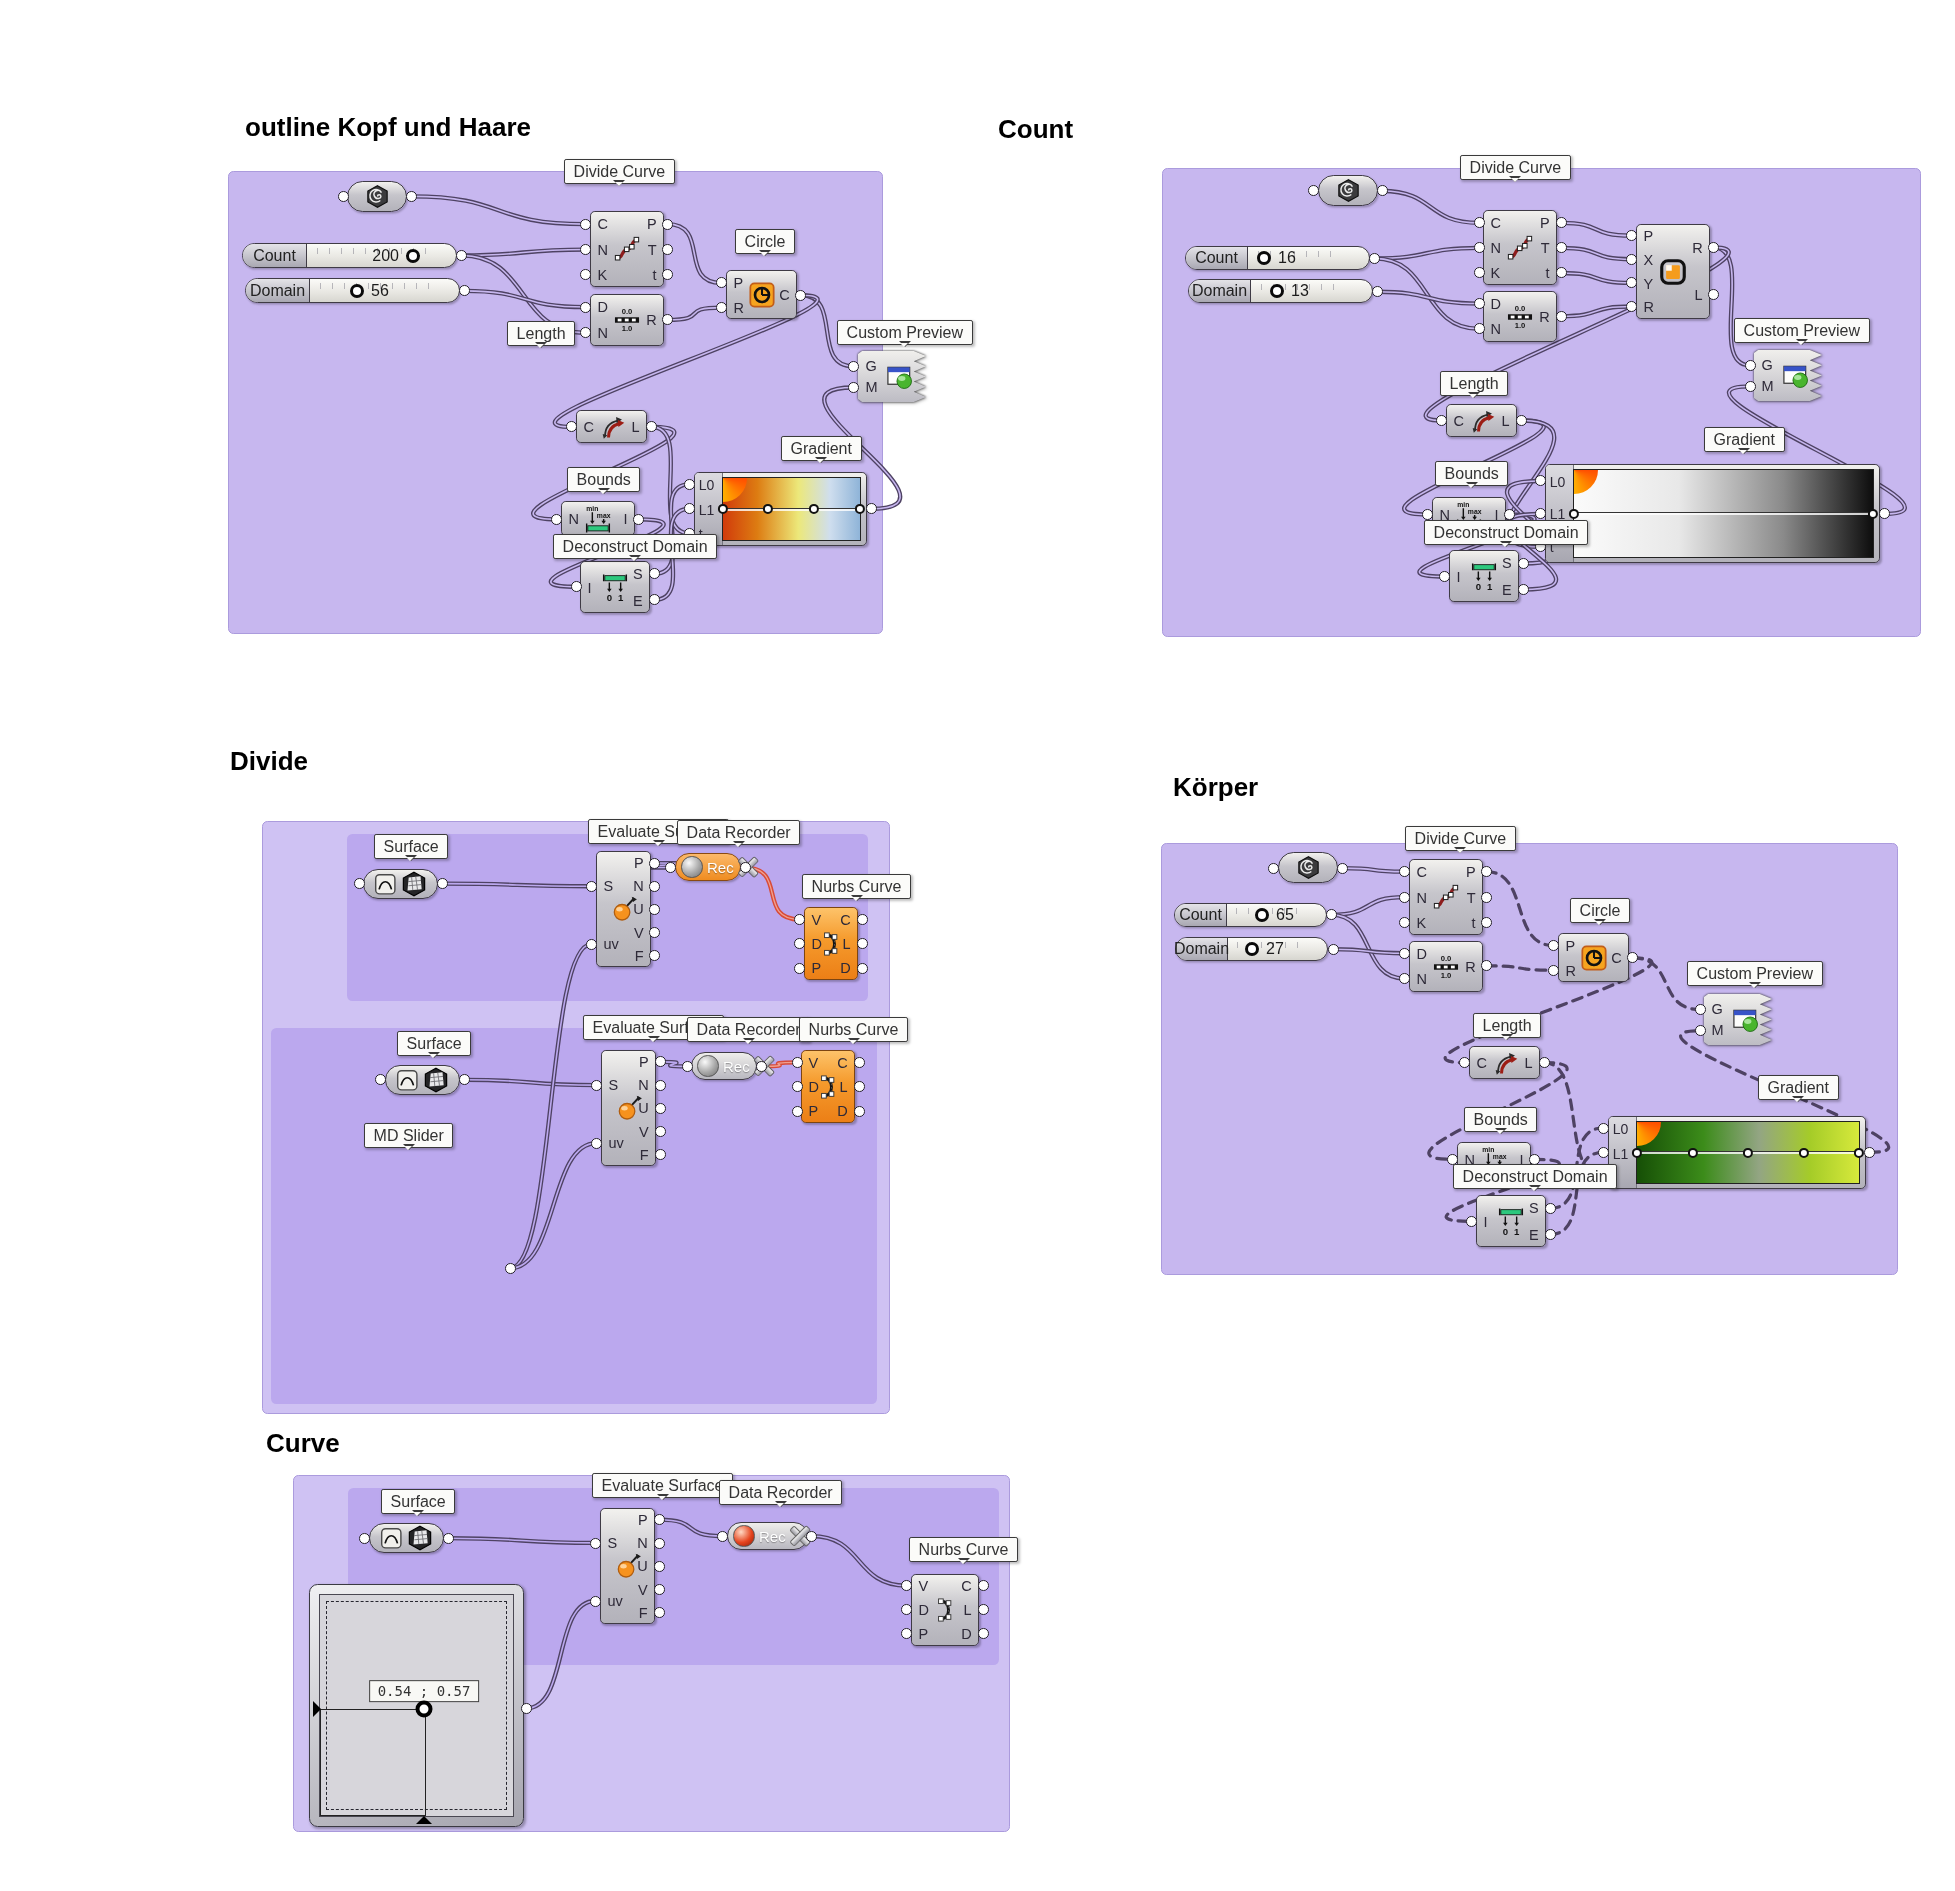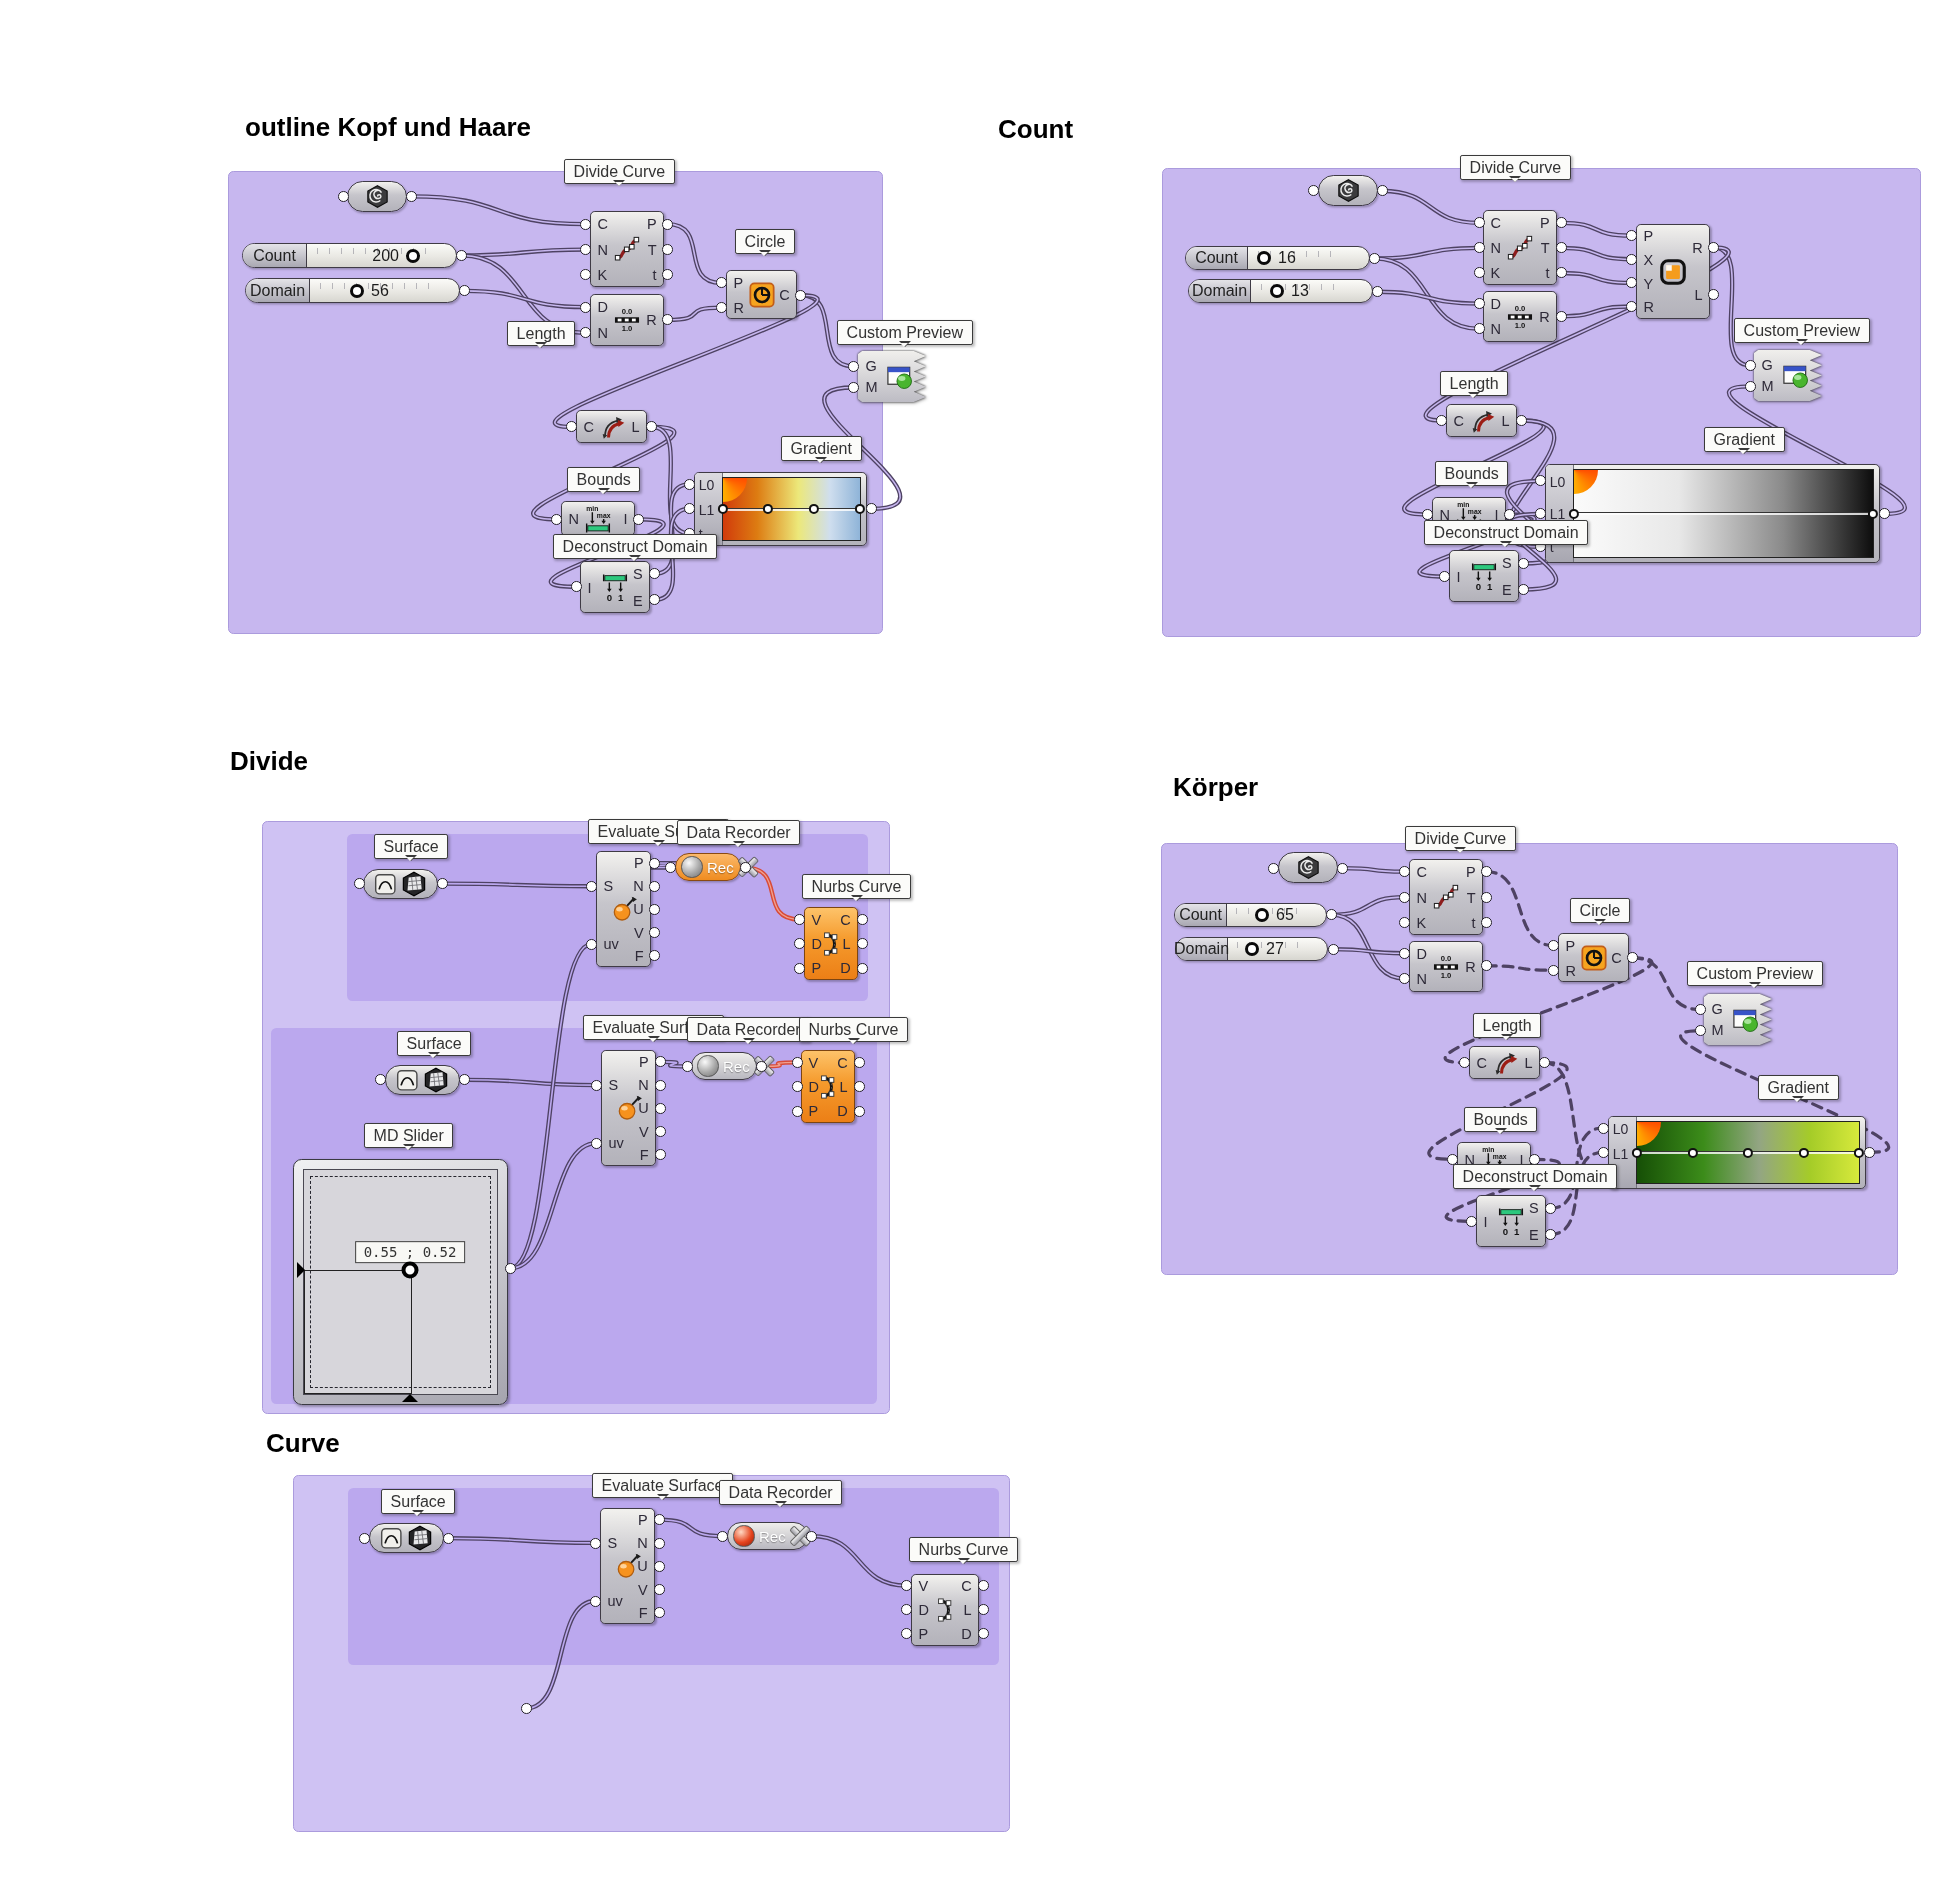--- a/index.html
+++ b/index.html
@@ -700,29 +700,20 @@
           </g>
         </svg>
       </div>
     </div>
     <div class="portdot" style="left: 792px; top: 1057px;"></div>
     <div class="portdot" style="left: 792px; top: 1081px;"></div>
     <div class="portdot" style="left: 792px; top: 1106px;"></div>
     <div class="portdot" style="left: 854px; top: 1057px;"></div>
     <div class="portdot" style="left: 854px; top: 1081px;"></div>
     <div class="portdot" style="left: 854px; top: 1106px;"></div>
-    <div class="mdframe" style="left: 293px; top: 1159px; width: 215px; height: 246px;">
-      <div class="mdinner"></div>
-      <div class="mddash" style="inset: 16px;"></div>
-      <div class="mdwhite" style="left: 9.7px; top: 110px; width: 106px; bottom: 9.7px;"></div>
-      <div class="triR" style="left: 3.2px; top: 110px;"></div>
-      <div class="triU" style="left: 116px; bottom: 2.1px;"></div>
-      <div class="mdtip" style="left: 116px; top: 110px;">0.55 ; 0.52</div>
-      <div class="mdknob" style="left: 116px; top: 110px;"></div>
-    </div>
     <div class="portdot" style="left: 505px; top: 1263px;"></div>
     <div class="balloon" style="left: 374px; top: 834px;">Surface</div>
     <div class="balloon" style="left: 588px; top: 819px;">Evaluate Surface</div>
     <div class="balloon" style="left: 677px; top: 820px;">Data Recorder</div>
     <div class="balloon" style="left: 802px; top: 874px;">Nurbs Curve</div>
     <div class="balloon" style="left: 397px; top: 1031px;">Surface</div>
     <div class="balloon" style="left: 583px; top: 1015px;">Evaluate Surface</div>
     <div class="balloon" style="left: 687px; top: 1017px;">Data Recorder</div>
     <div class="balloon" style="left: 799px; top: 1017px;">Nurbs Curve</div>
     <div class="balloon" style="left: 364px; top: 1123px;">MD Slider</div>
@@ -971,19 +962,28 @@
           </g>
         </svg>
       </div>
     </div>
     <div class="portdot" style="left: 901px; top: 1580px;"></div>
     <div class="portdot" style="left: 901px; top: 1604px;"></div>
     <div class="portdot" style="left: 901px; top: 1628px;"></div>
     <div class="portdot" style="left: 978px; top: 1580px;"></div>
     <div class="portdot" style="left: 978px; top: 1604px;"></div>
     <div class="portdot" style="left: 978px; top: 1628px;"></div>
+    <div class="mdframe" style="left: 309px; top: 1584px; width: 215px; height: 243px;">
+      <div class="mdinner"></div>
+      <div class="mddash" style="inset: 16px;"></div>
+      <div class="mdwhite" style="left: 9.7px; top: 124px; width: 104px; bottom: 9.7px;"></div>
+      <div class="triR" style="left: 3.2px; top: 124px;"></div>
+      <div class="triU" style="left: 114px; bottom: 2.1px;"></div>
+      <div class="mdtip" style="left: 114px; top: 124px;">0.54 ; 0.57</div>
+      <div class="mdknob" style="left: 114px; top: 124px;"></div>
+    </div>
     <div class="portdot" style="left: 521px; top: 1703px;"></div>
     <div class="balloon" style="left: 381px; top: 1489px;">Surface</div>
     <div class="balloon" style="left: 592px; top: 1473px;">Evaluate Surface</div>
     <div class="balloon" style="left: 719px; top: 1480px;">Data Recorder</div>
     <div class="balloon" style="left: 909px; top: 1537px;">Nurbs Curve</div>
   </div>
 
 
 </body></html>

